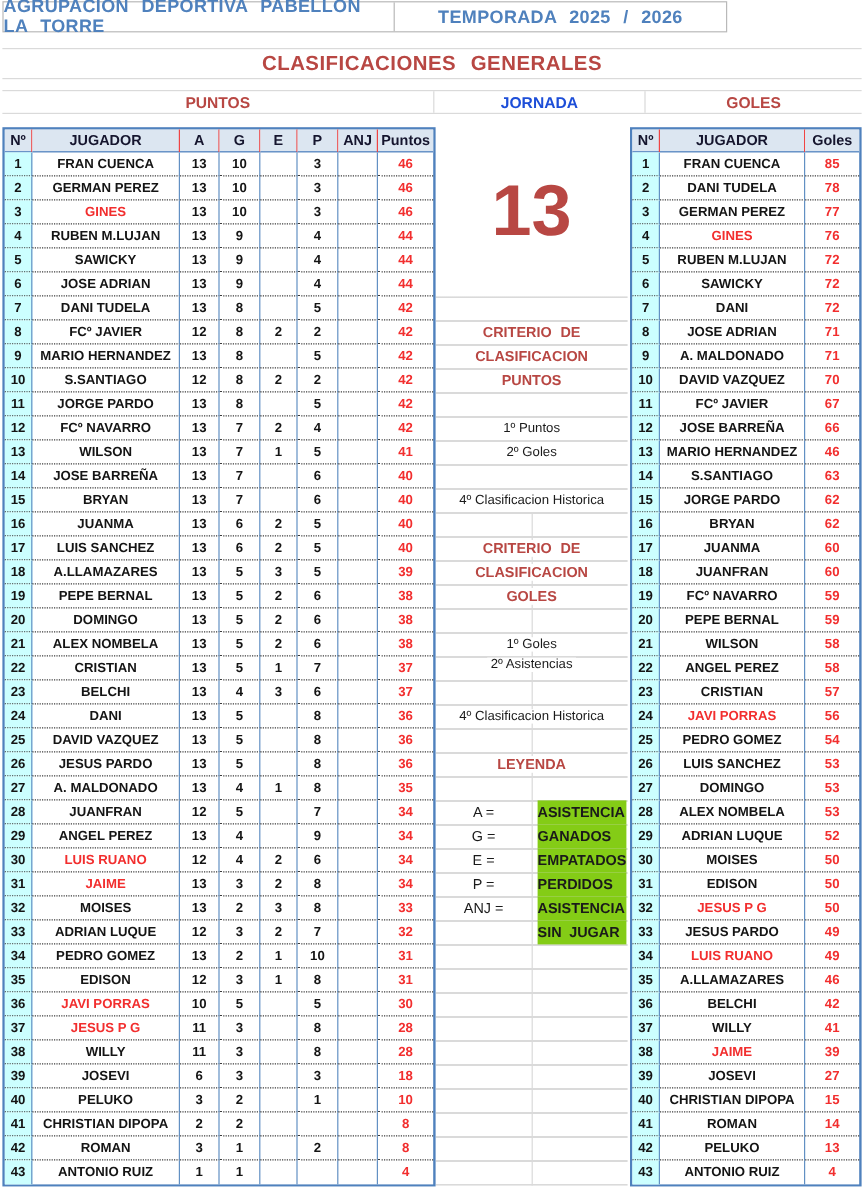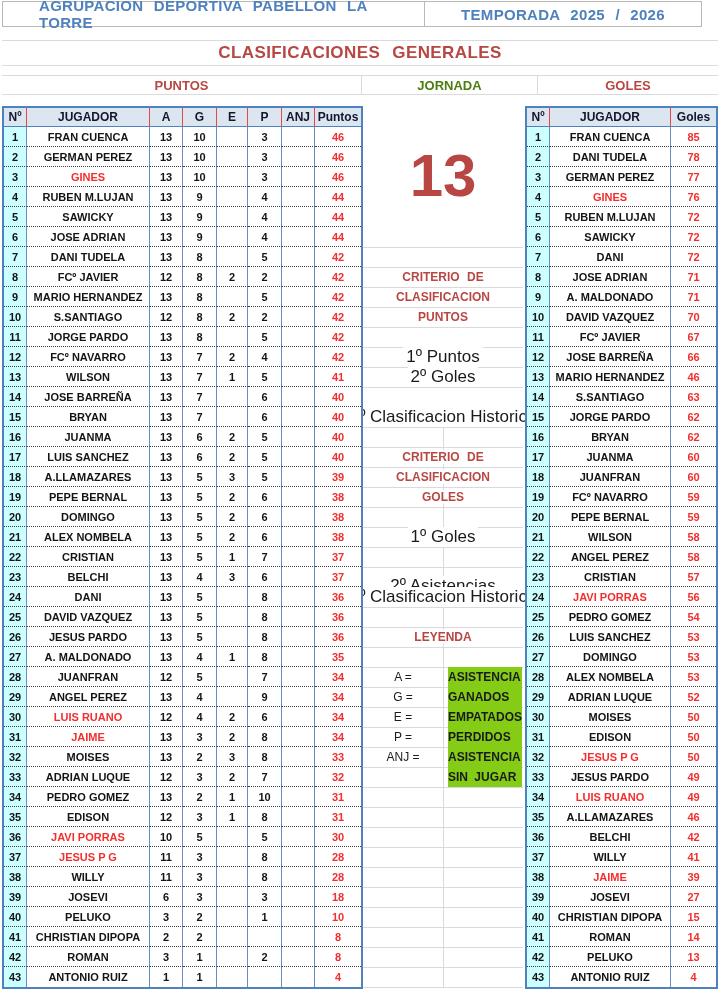--- a/index.html
+++ b/index.html
@@ -1,36 +1,36 @@
 <!DOCTYPE html>
 <html><head>
 <meta charset="utf-8">
 <style>
   html,body{margin:0;padding:0;background:#fff;}
   #sheet{position:relative;width:720px;height:989px;background:#fff;overflow:hidden;
          font-family:"Liberation Sans","DejaVu Sans",sans-serif;}
   
-  .titlebar{position:absolute;left:2px;top:1px;width:700px;height:26px;border:1px solid #b9b9b9;
-            display:flex;box-sizing:border-box;padding-left:36px;}
+  .titlebar{position:absolute;left:2px;top:1px;width:604px;height:26px;border:1px solid #b9b9b9;
+            display:flex;box-sizing:border-box;}
   .titlecell{display:flex;align-items:center;justify-content:center;font-weight:700;
              color:#4f81bd;font-size:15px;word-spacing:6px;letter-spacing:.3px;}
   .titlecell.leftc{flex:1;border-right:1px solid #b9b9b9;}
   .titlecell.rightc{width:276px;}
   
   .pagetitle-row{position:absolute;left:2px;top:40px;width:716px;height:26px;box-sizing:border-box;
             border-top:1px solid #dadada;border-bottom:1px solid #dadada;display:flex;
             align-items:center;justify-content:center;}
   .pagetitle-row span{color:#b84743;font-weight:700;font-size:17px;word-spacing:7px;letter-spacing:.4px;}
   
   .secrow{position:absolute;left:2px;top:75px;width:716px;height:20px;box-sizing:border-box;
           border-top:1px solid #dadada;border-bottom:1px solid #dadada;display:flex;}
   .sec{display:flex;align-items:center;justify-content:center;font-weight:700;font-size:13px;
        box-sizing:border-box;word-spacing:2px;}
   .sec-puntos{width:360px;border-right:1px solid #dadada;color:#b84743;}
-  .sec-jornada{width:176px;border-right:1px solid #dadada;color:#4d7c0f;text-align:right;}
+  .sec-jornada{width:176px;border-right:1px solid #dadada;color:#1d4ed8;text-align:right;}
   .sec-goles{flex:1;color:#b84743;}
   
   .xtable{position:absolute;top:106px;display:grid;grid-template-rows:19px;grid-auto-rows:20px;
           border:2px solid #4f81bd;background:#fff;box-sizing:border-box;}
   #points-table{left:2px;width:361px;height:883px;
           grid-template-columns:23px 123px 33px 34px 31px 34px 33px 46px;}
   #goals-table{left:525px;width:193px;height:883px;
           grid-template-columns:23px 121px 45px;}
   .hc{background:#dce6f1;display:flex;align-items:center;justify-content:center;
       font-size:12px;font-weight:700;color:#15152e;border-right:1px solid #ef4444;
@@ -47,21 +47,21 @@
   
   .midgrid{position:absolute;left:363px;top:247px;width:160px;height:741px;
            background:repeating-linear-gradient(to bottom,#dadada 0 1px,transparent 1px 20px);}
   .midvline{position:absolute;left:443px;top:427px;width:1px;height:561px;background:#dadada;}
   .jornada-number{position:absolute;left:363px;top:138px;width:160px;height:74px;display:flex;
            align-items:center;justify-content:center;color:#b84743;font-weight:700;font-size:60px;}
   .mrow{position:absolute;left:363px;width:160px;height:20px;display:flex;align-items:center;
         justify-content:center;}
   .mrow span{background:#fff;padding:0 3px;white-space:nowrap;}
   .mrow.brick span{color:#b84743;font-weight:700;font-size:12px;word-spacing:4px;}
-  .mrow.plain span{color:#1a1a1a;font-size:17px;}
+  .mrow.plain span{color:#1a1a1a;font-size:11px;}
   .mkey{position:absolute;left:363px;width:80px;height:20px;display:flex;align-items:center;
         justify-content:center;font-size:12px;color:#1a1a1a;}
   .mval{position:absolute;left:448px;width:74px;height:20px;display:flex;align-items:center;
         font-size:12px;color:#1a1a1a;word-spacing:3px;background:#84cc16;font-weight:bold;}
 </style>
 </head>
 <body>
 
 <div id="sheet">
 
@@ -109,21 +109,21 @@
     </div>
   <div class="mrow brick" style="top:467px">
       <span>CLASIFICACION</span>
     </div>
   <div class="mrow brick" style="top:487px">
       <span>GOLES</span>
     </div>
   <div class="mrow plain" style="top:527px">
       <span>1º Goles</span>
     </div>
-  <div class="mrow plain" style="top:576px">
+  <div class="mrow plain" style="top:544px">
       <span>2º Asistencias</span>
     </div>
   <div class="mrow plain" style="top:587px">
       <span>4º Clasificacion Historica</span>
     </div>
 
   <div class="mrow brick" style="top:627px">
       <span>LEYENDA</span>
     </div>
   <div class="mkey" style="top:667px">A =</div>

